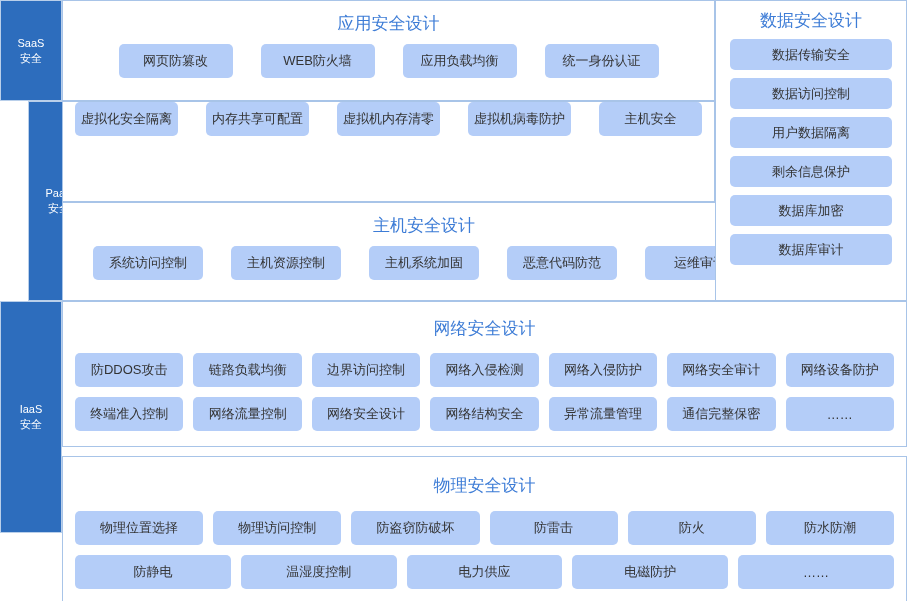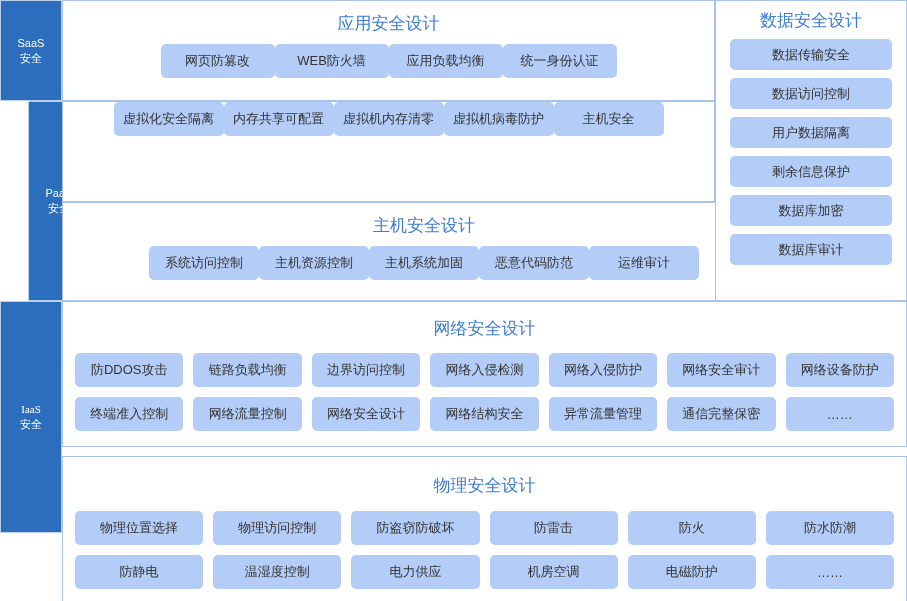--- a/index.html
+++ b/index.html
@@ -33,21 +33,21 @@
     align-items: center;
     justify-content: center;
     font-size: 11px;
     line-height: 1.35;
     box-sizing: border-box;
     border: 1px solid #b9cfea;
   }
   .rail span { display: block; text-align: center; white-space: nowrap; }
   .rail-saas { top: 0;   height: 101px; }
   .rail-paas { top: 101px; height: 200px; margin-left: 28px; }
-  .rail-iaas { top: 301px; height: 232px; font-family: Liberation Serif, serif; }
+  .rail-iaas { top: 301px; height: 232px; }
 
   
   .panel {
     position: absolute;
     box-sizing: border-box;
     border: 1px solid #a8c4e8;
     background: #ffffff;
   }
   .panel-title {
     text-align: center;
@@ -56,21 +56,21 @@
     line-height: 1;
     padding-top: 14px;
     padding-bottom: 12px;
     white-space: nowrap;
   }
 
   
   .row {
     display: flex;
     justify-content: center;
-    gap: 0;
+    gap: 28px;
     padding: 0 12px 0 12px;
   }
   .row + .row { margin-top: 10px; }
   .row.spread { justify-content: space-between; gap: 10px; }
 
   .chip {
     background: #b4cdf8;
     color: #333333;
     border-radius: 5px;
     font-size: 13px;
@@ -196,19 +196,18 @@
       <div class="chip chip-flex">物理访问控制</div>
       <div class="chip chip-flex">防盗窃防破坏</div>
       <div class="chip chip-flex">防雷击</div>
       <div class="chip chip-flex">防火</div>
       <div class="chip chip-flex">防水防潮</div>
     </div>
     <div class="row spread">
       <div class="chip chip-flex">防静电</div>
       <div class="chip chip-flex">温湿度控制</div>
       <div class="chip chip-flex">电力供应</div>
-      <div class="chip chip-flex">机房空调</div>
       <div class="chip chip-flex">电磁防护</div>
       <div class="chip chip-flex">……</div>
     </div>
   </div>
 
 </div>
 
 </body></html>

